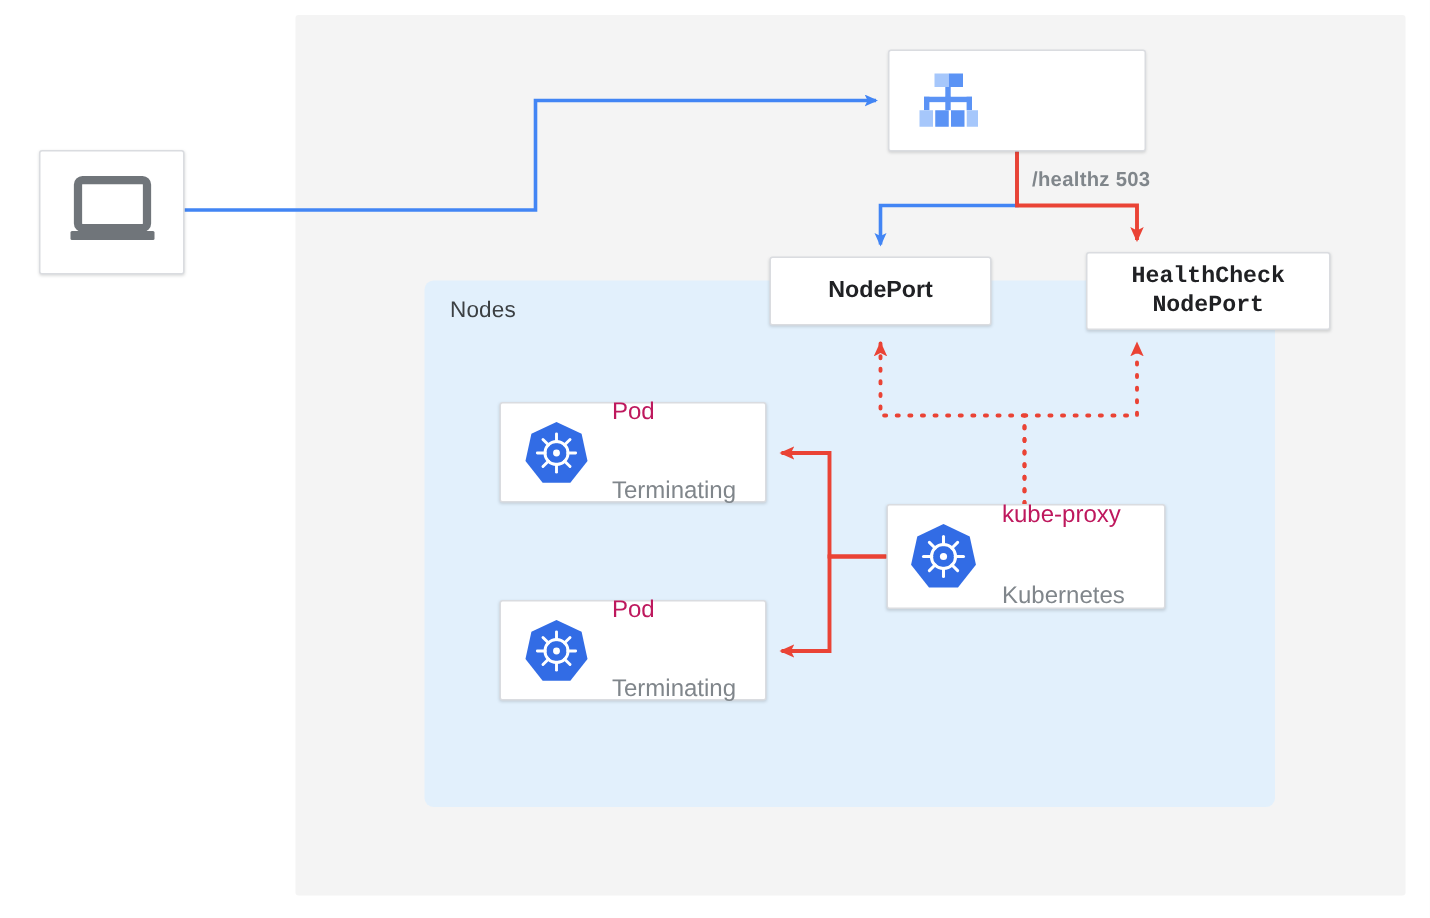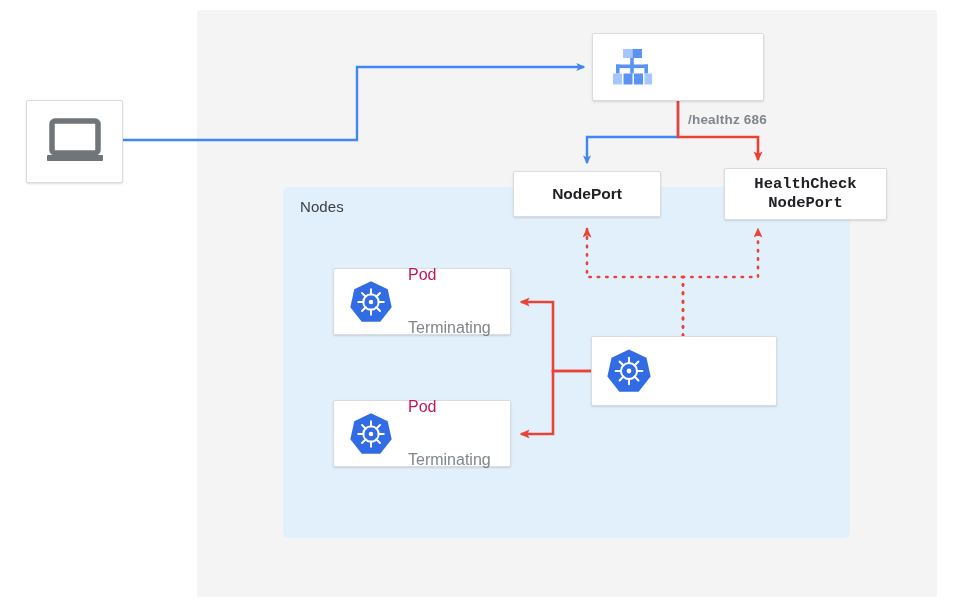--- a/index.html
+++ b/index.html
@@ -208,21 +208,21 @@
         <rect x="22.2" y="17.5" width="3.6" height="9" fill="#5b93f5"></rect>
         <rect x="36.4" y="17.5" width="3.6" height="9" fill="#5b93f5"></rect>
         <rect x="5" y="26.5" width="9" height="11" fill="#a6c7fb"></rect>
         <rect x="15.5" y="26.5" width="9" height="11" fill="#5b93f5"></rect>
         <rect x="26" y="26.5" width="9" height="11" fill="#5b93f5"></rect>
         <rect x="36.5" y="26.5" width="7.5" height="11" fill="#a6c7fb"></rect>
       </svg>
     </span>
   </div>
 
-  <div class="healthz-label">/healthz 686</div>
+  <div class="healthz-label">/healthz 503</div>
 
   <div class="card plain" id="nodeport-box">
     <span class="boxlabel">NodePort</span>
   </div>
 
   <div class="card plain" id="healthcheck-box">
     <span class="boxlabel">
       <div>HealthCheck</div>
       <div>NodePort</div>
     </span>
@@ -287,15 +287,19 @@
           <line x1="50" y1="67" x2="50" y2="79"></line>
           <line x1="21" y1="50" x2="33" y2="50"></line>
           <line x1="67" y1="50" x2="79" y2="50"></line>
           <line x1="29.5" y1="29.5" x2="38" y2="38"></line>
           <line x1="62" y1="62" x2="70.5" y2="70.5"></line>
           <line x1="70.5" y1="29.5" x2="62" y2="38"></line>
           <line x1="38" y1="62" x2="29.5" y2="70.5"></line>
         </g>
       </svg>
     </span>
+    <span class="card-text">
+      <div class="card-title">kube-proxy</div>
+      <div class="card-sub">Kubernetes</div>
+    </span>
   </div>
 
 </div>
 
 </body></html>

